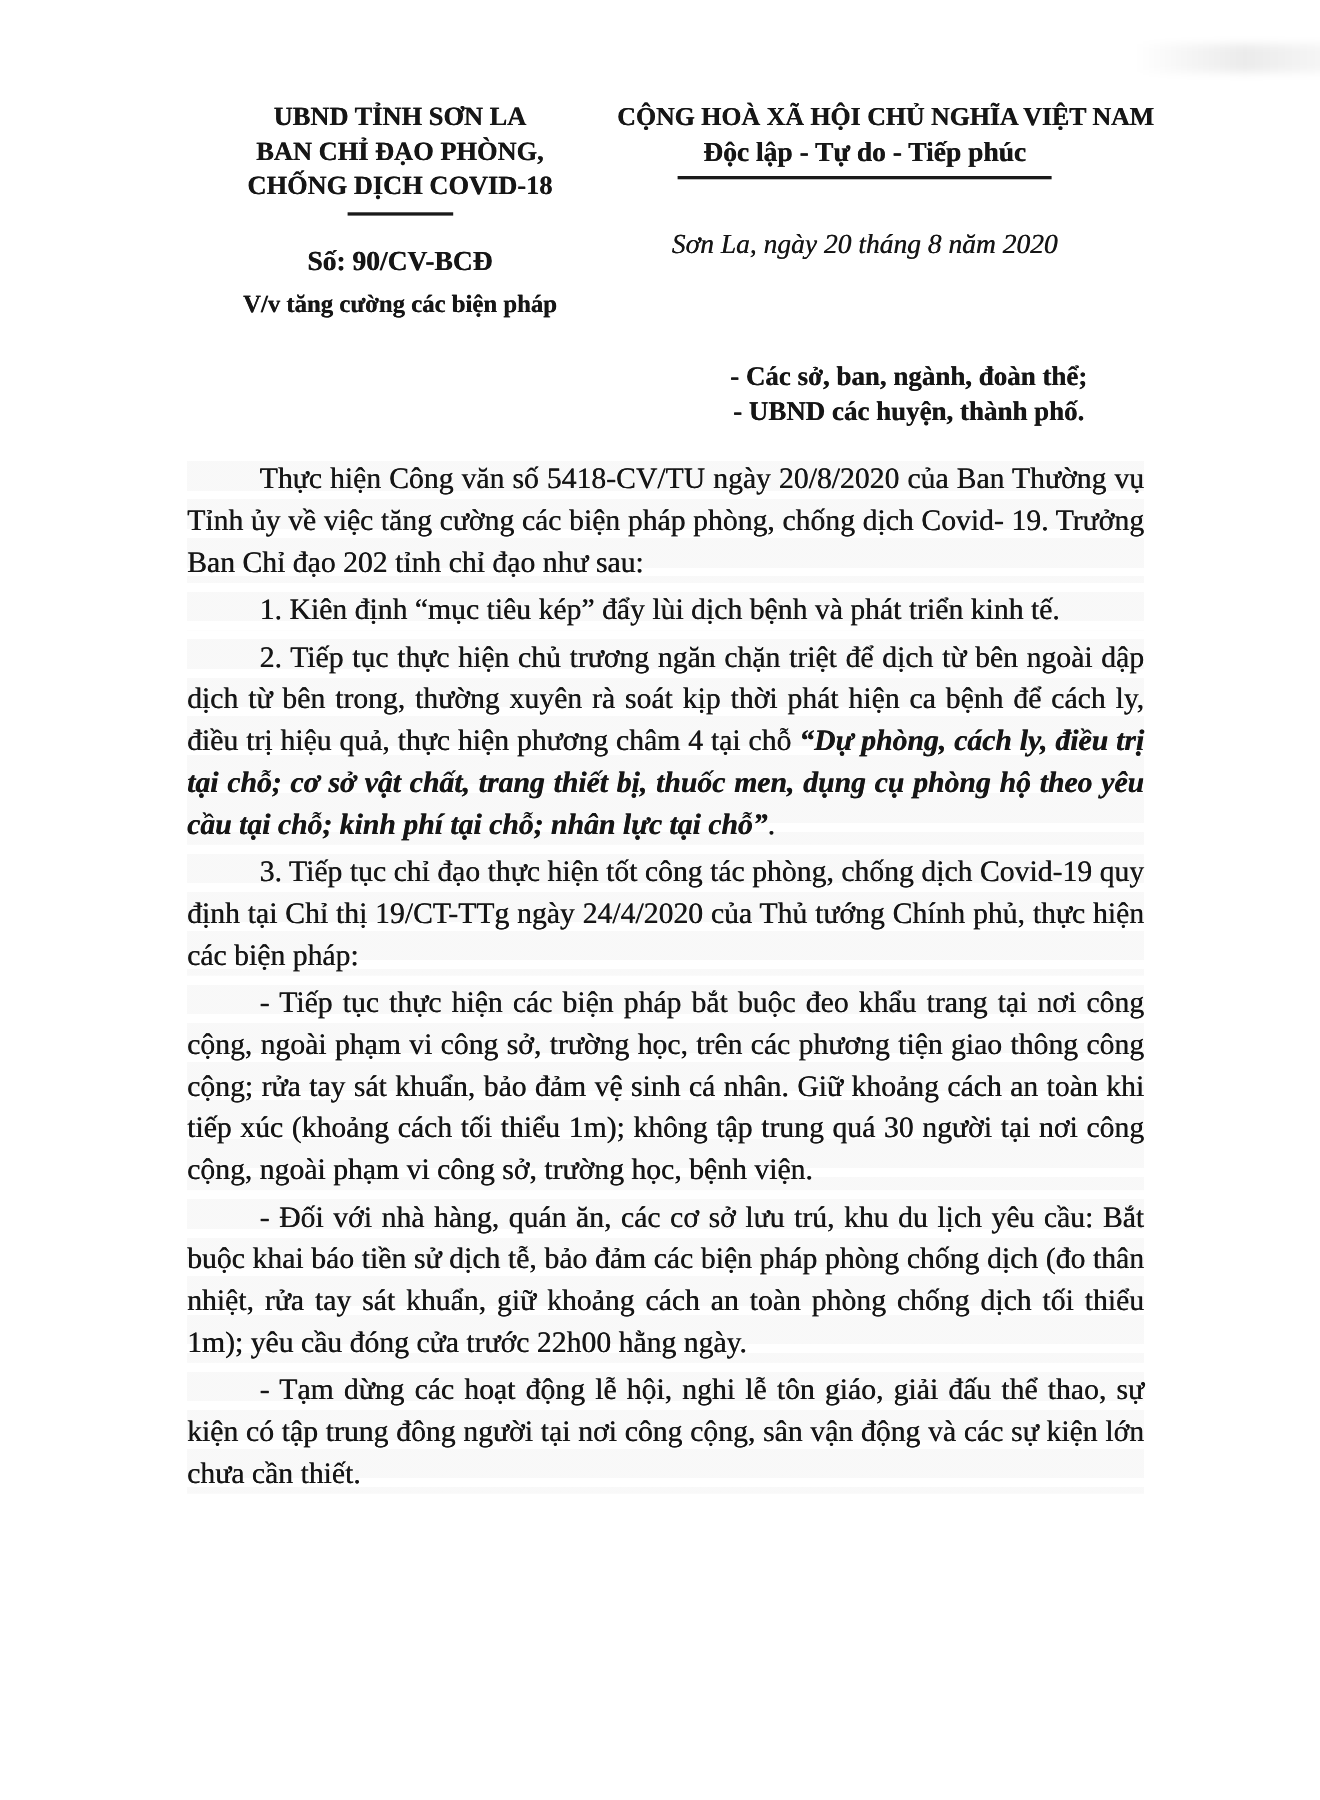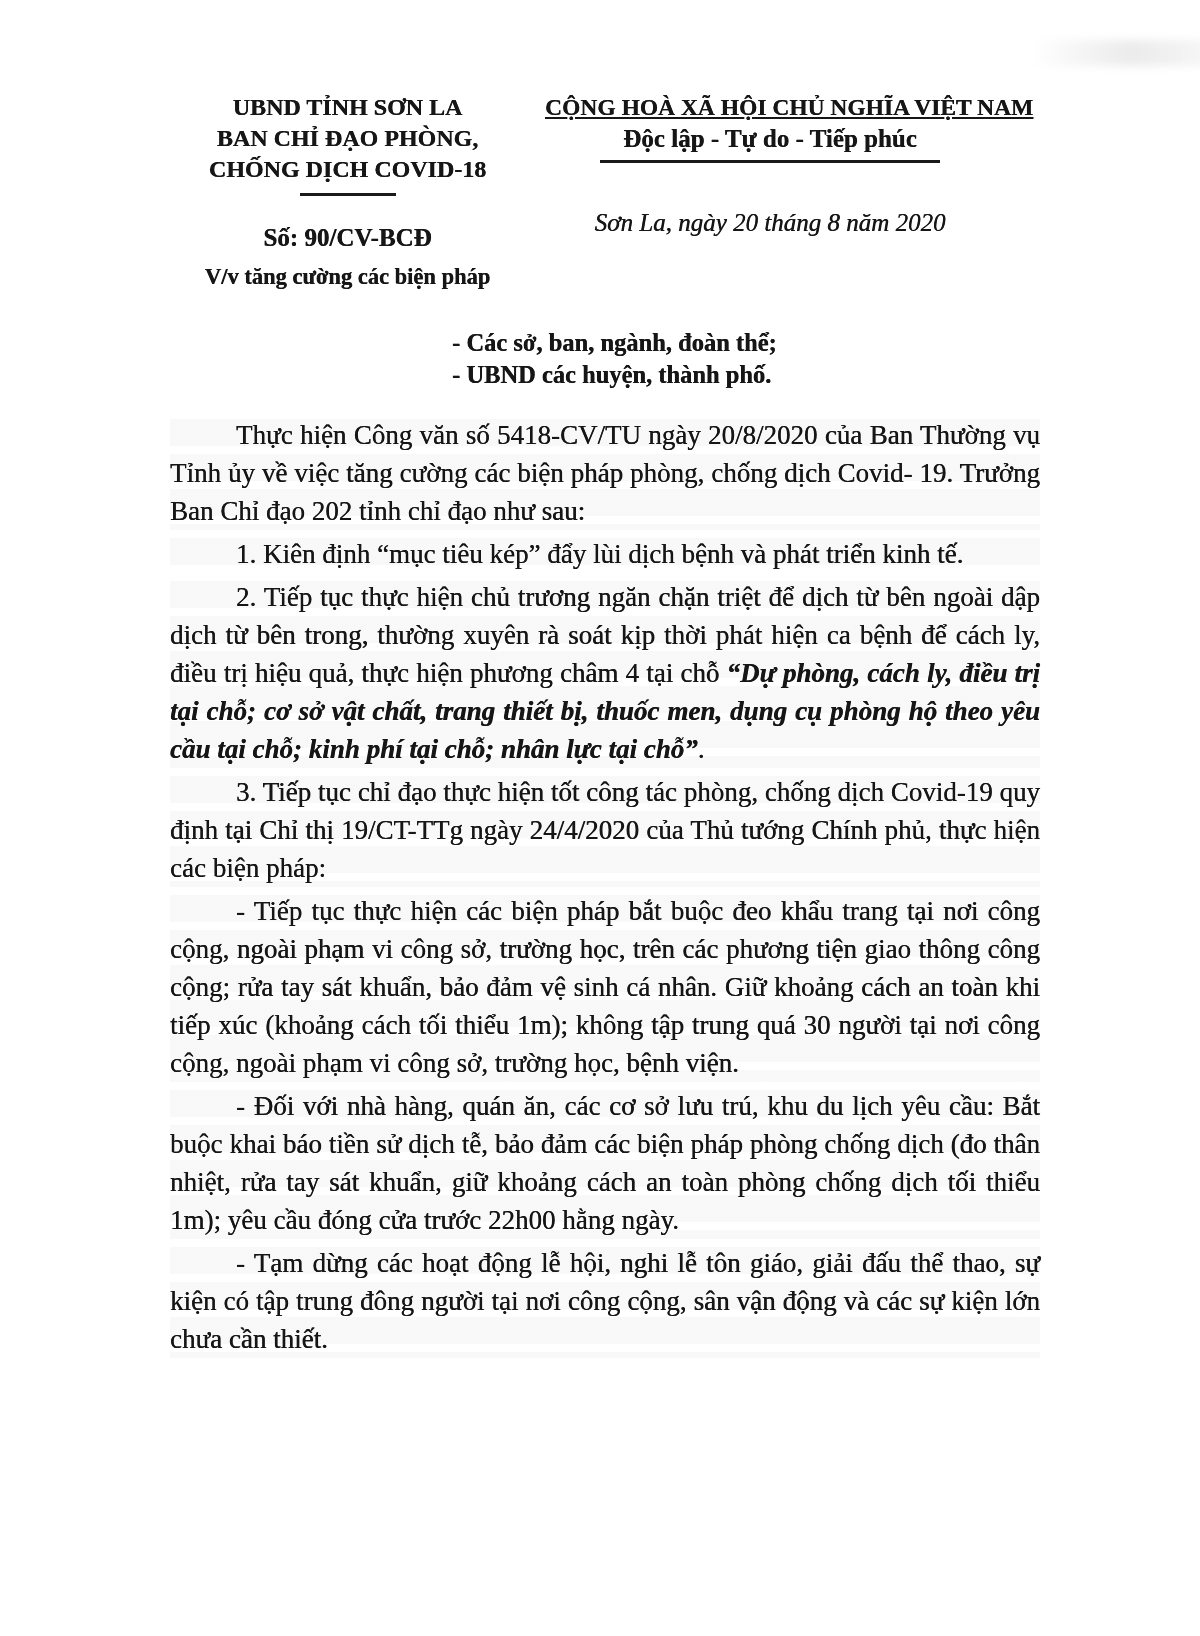--- a/index.html
+++ b/index.html
@@ -26,20 +26,21 @@
     height: 26px;
     background: linear-gradient(90deg, rgba(0,0,0,0) 0%, rgba(0,0,0,0.08) 55%, rgba(0,0,0,0.03) 100%);
     filter: blur(4px);
   }
 
   
   .doc-header {
     display: flex;
     align-items: flex-start;
     padding-top: 92px;
+    padding-left: 16px;
   }
   .header-left {
     width: 395px;
     margin-left: 150px;
     text-align: center;
   }
   .header-right {
     width: 450px;
     margin-left: 0px;
     text-align: center;
@@ -65,21 +66,20 @@
     margin-top: 10px;
     font-weight: bold;
     font-size: 22.5px;
     line-height: 28px;
   }
   .country-line {
     font-weight: bold;
     font-size: 23.5px;
     line-height: 31px;
     white-space: nowrap;
-    text-decoration: underline;
   }
   .motto-line {
     font-weight: bold;
     font-size: 25px;
     line-height: 31px;
     white-space: nowrap;
   }
   .rule-right {
     width: 340px;
     border-top: 3px solid #1a1a1a;
@@ -102,20 +102,21 @@
   .salutation-label {
     margin-left: 300px;
     font-size: 24.5px;
     line-height: 31px;
   }
   .recipient-list {
     margin-left: 452px;
     margin-top: 2px;
     font-size: 24.5px;
     line-height: 31.5px;
+    text-align: center;
   }
 
   
   .doc-body {
     margin: 26px 160px 0 170px;
     font-size: 27px;
     line-height: 38px;
     text-align: justify;
   }
   .doc-body p {

